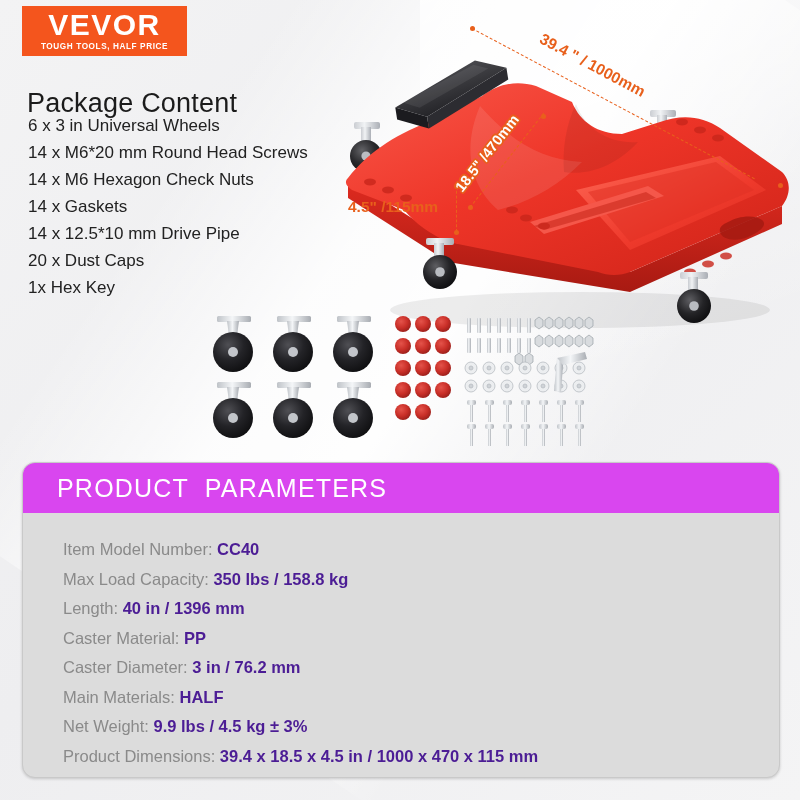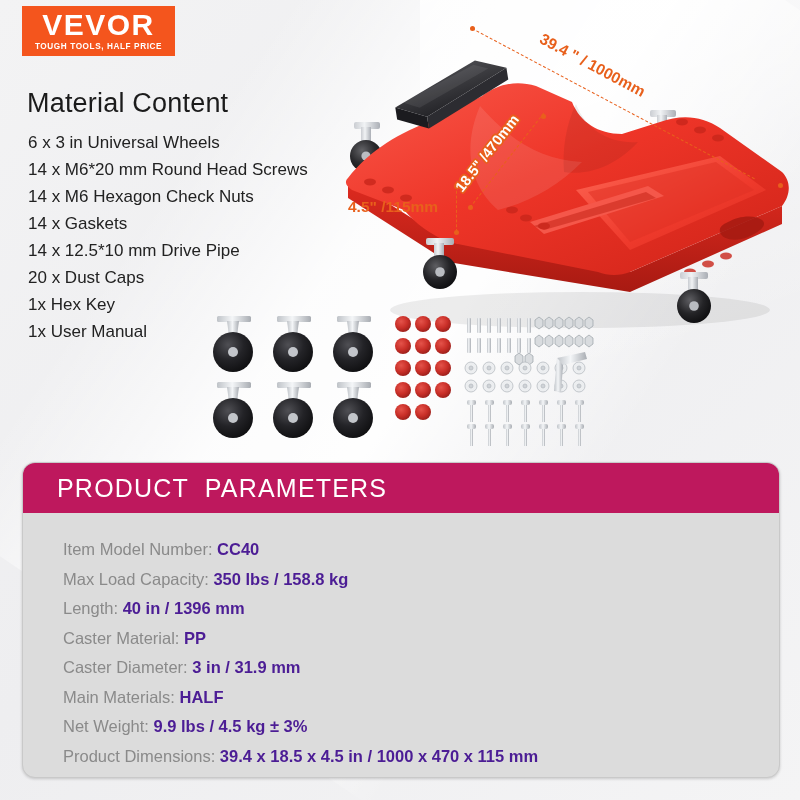--- a/index.html
+++ b/index.html
@@ -14,32 +14,32 @@
   
   .streak{position:absolute;left:150px;top:-160px;width:520px;height:900px;
           background:linear-gradient(90deg,rgba(255,255,255,0) 0%,rgba(255,255,255,.85) 35%,
                      rgba(255,255,255,.95) 60%,rgba(255,255,255,0) 100%);
           transform:rotate(34deg);pointer-events:none;}
   .streak2{position:absolute;left:420px;top:-60px;width:460px;height:560px;
            background:linear-gradient(160deg,rgba(255,255,255,.9),rgba(255,255,255,0) 70%);
            pointer-events:none;}
 
   
-  .logo{position:absolute;left:22px;top:6px;width:153px;height:50px;
+  .logo{position:absolute;left:22px;top:6px;width:165px;height:50px;
         background:#f4551d;display:flex;flex-direction:column;
         align-items:center;justify-content:center;}
   .logo-word{color:#fff;font-weight:bold;font-size:30px;letter-spacing:1.5px;
              line-height:30px;font-family:"Liberation Sans",sans-serif;}
   .logo-tag{color:#fff;font-size:8.2px;font-weight:bold;letter-spacing:.6px;
             line-height:11px;margin-top:1px;}
 
   
   .pc-title{position:absolute;left:27px;top:88px;font-size:27px;color:#1b1b1b;
             font-weight:normal;letter-spacing:.2px;}
-  .pc-list{position:absolute;left:28px;top:129px;width:340px;}
+  .pc-list{position:absolute;left:28px;top:112px;width:340px;}
   .pc-item{font-size:17px;color:#222;line-height:27px;white-space:nowrap;}
 
   
   .shot{position:absolute;left:330px;top:10px;width:470px;height:330px;}
 
   
   .dim{position:absolute;font-weight:bold;white-space:nowrap;}
   .dim-len{left:545px;top:30px;font-size:15.5px;color:#e8601c;
            transform:rotate(28deg);transform-origin:left top;}
   .dim-wid{left:452px;top:185px;font-size:14.5px;color:#fff;
@@ -57,51 +57,50 @@
        background:#e8601c;}
 
   
   .acc{position:absolute;left:205px;top:312px;width:390px;height:135px;}
 
   
   .panel{position:absolute;left:22px;top:462px;width:756px;height:314px;
          border-radius:13px;background:#dcdcdc;
          box-shadow:0 1px 3px rgba(0,0,0,.18);overflow:hidden;
          border:1px solid #c9c9c9;}
-  .panel-head{height:50px;background:#be185d;display:flex;align-items:center;}
+  .panel-head{height:50px;background:#d946ef;display:flex;align-items:center;}
   .panel-title{color:#fff;font-size:25px;letter-spacing:1.2px;margin-left:34px;
                white-space:pre;}
   .panel-body{padding:22px 0 0 40px;}
   .prow{font-size:16.5px;line-height:29.5px;white-space:nowrap;}
   .plabel{color:#8a8a8a;}
   .pvalue{color:#4c1d95;font-weight:bold;}
 </style>
 </head>
 <body>
 
 <div id="page">
 
   <div class="streak"></div>
   <div class="streak2"></div>
 
   <div class="logo">
     <div class="logo-word">VEVOR</div>
     <div class="logo-tag">TOUGH TOOLS, HALF PRICE</div>
   </div>
 
-  <div class="pc-title">Material Content</div>
+  <div class="pc-title">Package Content</div>
   <div class="pc-list">
     <div class="pc-item">6 x 3 in Universal Wheels</div>
     <div class="pc-item">14 x M6*20 mm Round Head Screws</div>
     <div class="pc-item">14 x M6 Hexagon Check Nuts</div>
     <div class="pc-item">14 x Gaskets</div>
     <div class="pc-item">14 x 12.5*10 mm Drive Pipe</div>
     <div class="pc-item">20 x Dust Caps</div>
     <div class="pc-item">1x Hex Key</div>
-    <div class="pc-item">1x User Manual</div>
   </div>
 
   <div class="shot">
     <svg width="470" height="330" viewBox="0 0 470 330">
       <defs>
         <linearGradient id="redTop" x1="0" y1="0" x2="1" y2="1">
           <stop offset="0%" stop-color="#f9584a"></stop>
           <stop offset="45%" stop-color="#ee3528"></stop>
           <stop offset="100%" stop-color="#cf2318"></stop>
         </linearGradient>
@@ -450,21 +449,21 @@
       <div class="prow">
         <span class="plabel">Length:</span>
         <span class="pvalue">40 in / 1396 mm</span>
       </div>
       <div class="prow">
         <span class="plabel">Caster Material:</span>
         <span class="pvalue">PP</span>
       </div>
       <div class="prow">
         <span class="plabel">Caster Diameter:</span>
-        <span class="pvalue">3 in / 31.9 mm</span>
+        <span class="pvalue">3 in / 76.2 mm</span>
       </div>
       <div class="prow">
         <span class="plabel">Main Materials:</span>
         <span class="pvalue">HALF</span>
       </div>
       <div class="prow">
         <span class="plabel">Net Weight:</span>
         <span class="pvalue">9.9 lbs / 4.5 kg ± 3%</span>
       </div>
       <div class="prow">

